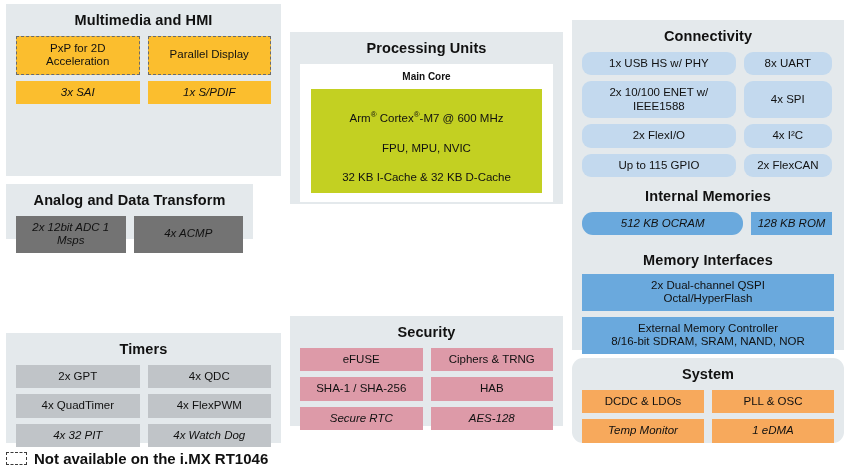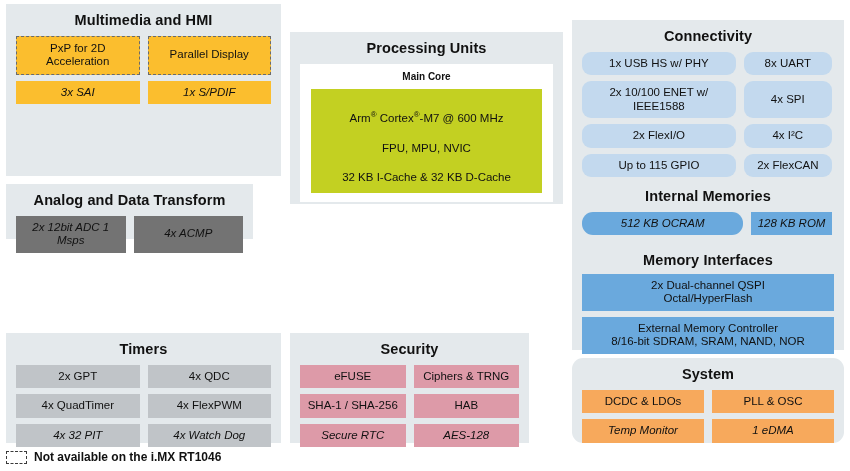--- a/index.html
+++ b/index.html
@@ -122,21 +122,21 @@
     gap: 7px;
   }
   .footnote .swatch {
     width: 21px;
     height: 13px;
     border: 1.6px dashed #3a3a3a;
     background: #ffffff;
     box-sizing: border-box;
   }
   .footnote .fn-text {
-    font-size: 12px;
+    font-size: 15px;
     font-weight: bold;
     color: #111111;
   }
 
   
   .w-60 { flex: 0 0 61%; }
   .w-40 { flex: 0 0 35%; }
   .w-65 { flex: 0 0 64%; border-radius: 11px; }
   .w-35 { flex: 0 0 32%; }
   .spacer { flex: 0 0 61%; background: transparent; min-height: 0; }
@@ -245,21 +245,21 @@
         <div class="blk c-gray">4x QuadTimer</div>
         <div class="blk c-gray">4x FlexPWM</div>
       </div>
       <div class="row">
         <div class="blk c-gray">4x 32 PIT</div>
         <div class="blk c-gray">4x Watch Dog</div>
       </div>
     </div>
   </div>
 
-  <div class="panel" style="left:290px; top:333px; width:239px; height:110px;">
+  <div class="panel" style="left:290px; top:316px; width:273px; height:110px;">
     <div class="panel-title">Security</div>
     <div class="rows">
       <div class="row">
         <div class="blk c-pink">eFUSE</div>
         <div class="blk c-pink">Ciphers &amp; TRNG</div>
       </div>
       <div class="row">
         <div class="blk c-pink">SHA-1 / SHA-256</div>
         <div class="blk c-pink">HAB</div>
       </div>

